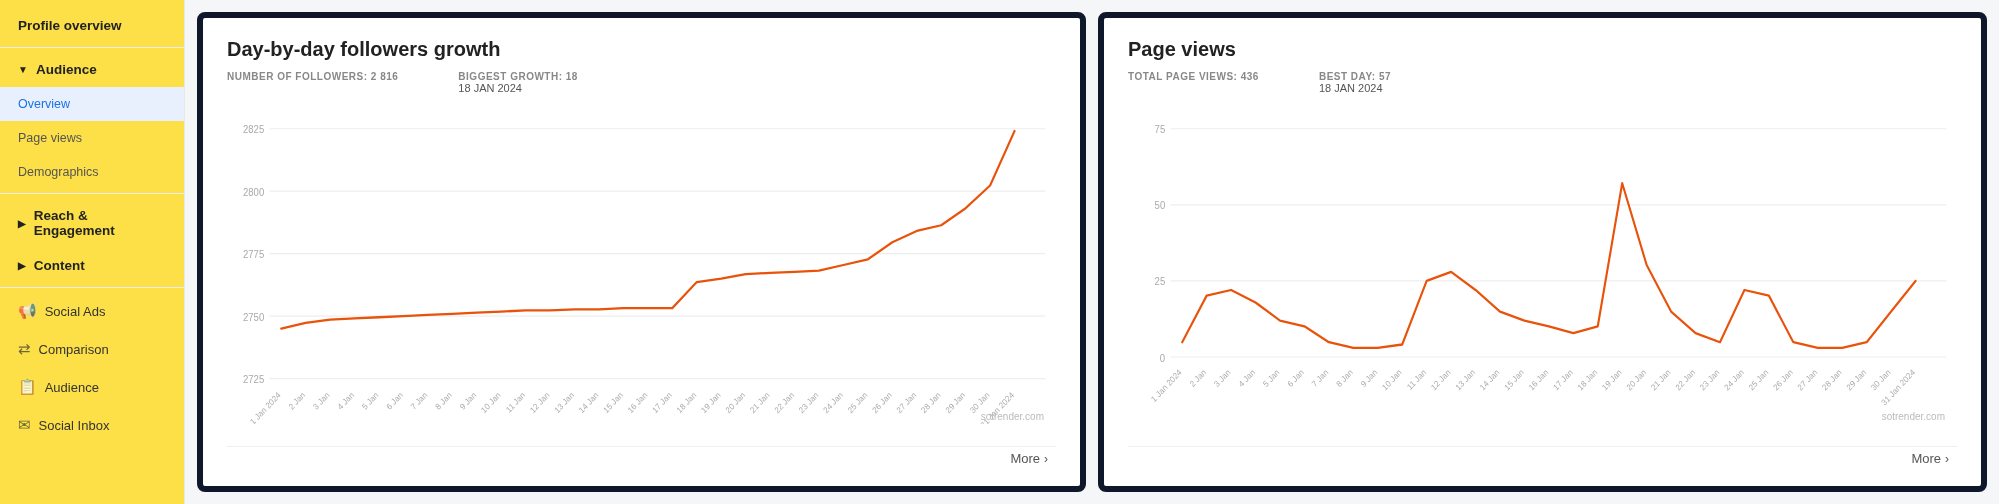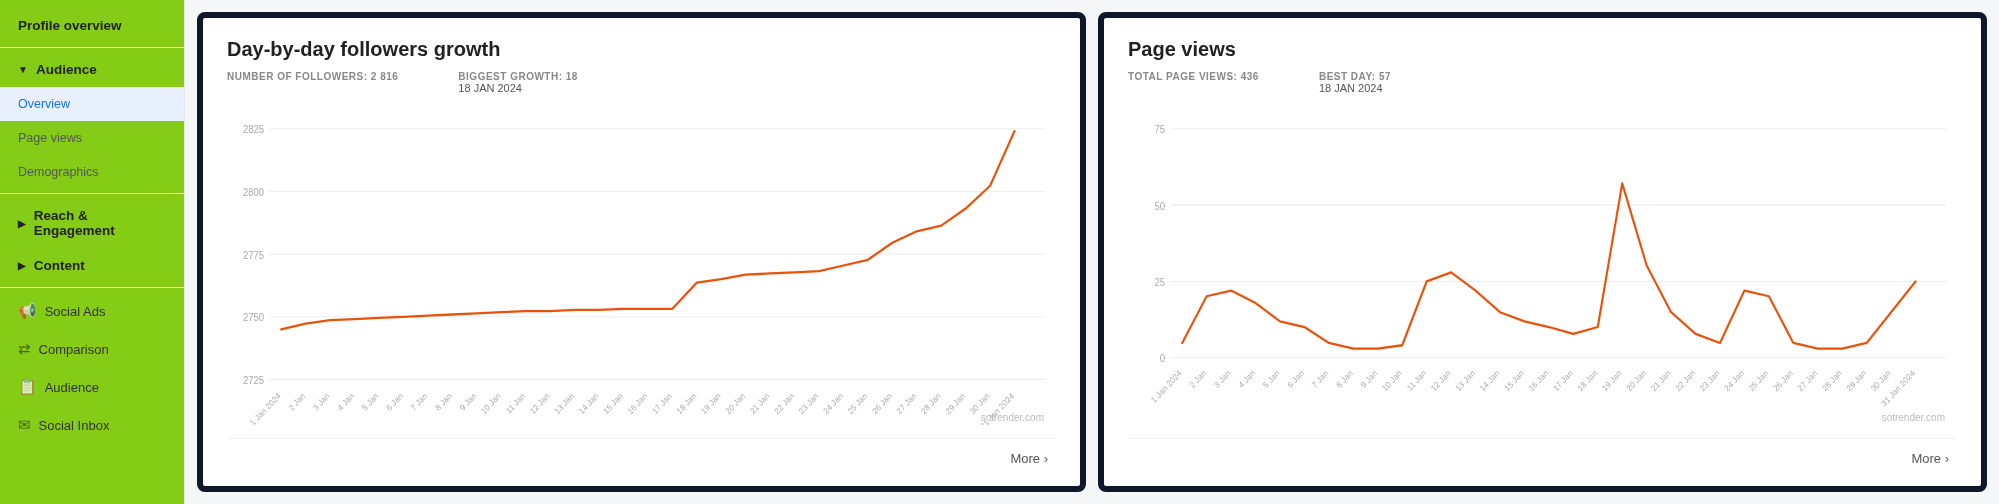--- a/index.html
+++ b/index.html
@@ -7,21 +7,21 @@
       font-family: -apple-system, BlinkMacSystemFont, 'Segoe UI', Arial, sans-serif;
       background: #f5f6f8;
       display: flex;
       height: 504px;
       overflow: hidden;
     }
 
     
     .sidebar {
       width: 185px;
-      background: #84cc16;
+      background: #fde047;
       border-right: 1px solid #e8e8e8;
       padding: 8px 0;
       flex-shrink: 0;
       overflow-y: auto;
     }
     .sidebar-item {
       padding: 10px 18px;
       font-size: 13px;
       color: #333;
       cursor: pointer;
@@ -90,23 +90,23 @@
       min-height: 0;
     }
     svg.chart {
       width: 100%;
       height: 100%;
     }
     .card-footer {
       display: flex;
       justify-content: flex-end;
       align-items: center;
-      padding-top: 8px;
+      padding-top: 0;
       border-top: 1px solid #f0f0f0;
-      margin-top: 13px;
+      margin-top: 22px;
     }
     .sotrender-watermark {
       position: absolute;
       bottom: 2px;
       right: 12px;
       font-size: 10px;
       color: #bbb;
     }
     .more-btn {
       font-size: 13px;

